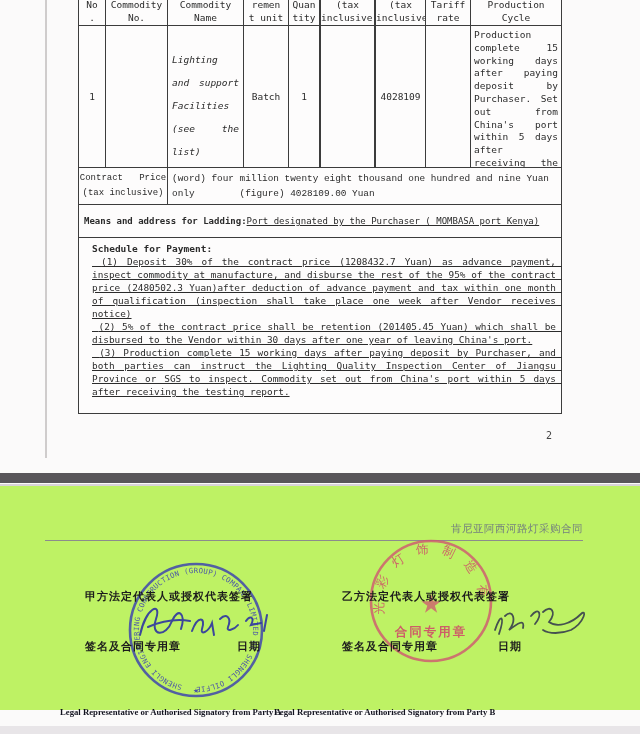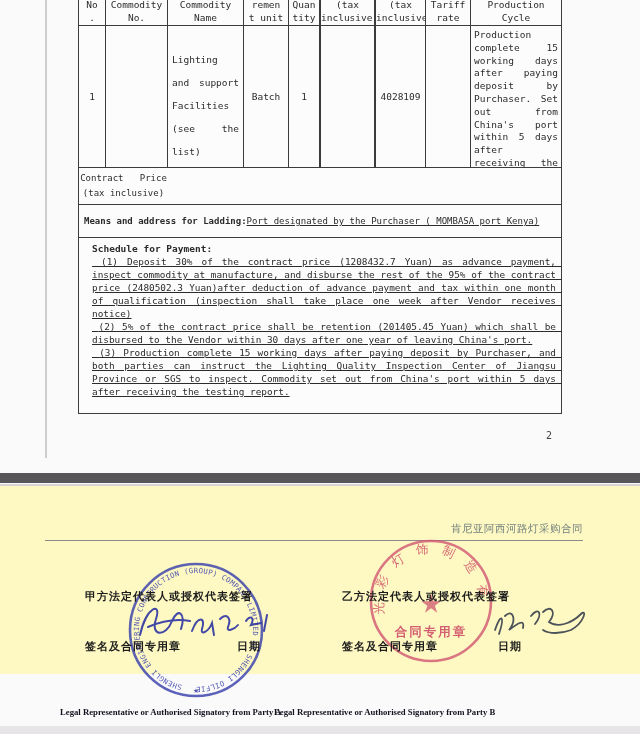--- a/index.html
+++ b/index.html
@@ -17,38 +17,38 @@
   .trow { display:grid; grid-template-columns:27px 62px 76px 45px 32px 55px 50px 45px 90px; }
   .trow.bline { border-bottom:1px solid #3c3c3c; }
   .c { border-right:1px solid #3c3c3c; overflow:hidden; }
   .c:last-child { border-right:none; }
   .c.thick { border-right-width:2px; }
   .hdr { height:29px; }
   .hdr .c { font-size:9.5px; line-height:13px; text-align:center; padding-top:1px; white-space:pre-line; }
   .r1 { height:142px; }
   .r1 .c { font-size:9.5px; }
   .cell-mid { display:flex; align-items:center; justify-content:center; }
-  .cell-name { padding:22px 4px 0 4px; line-height:23px; text-align:justify; }
+  .cell-name { padding:22px 4px 0 4px; line-height:23px; text-align:justify;font-style:italic; }
   .cell-cycle { padding:3px 3px; font-size:9.3px; line-height:12.8px; text-align:justify; }
   .rprice { display:grid; grid-template-columns:89px 394px; height:37px; border-bottom:1px solid #3c3c3c; }
-  .rprice .c { display:flex; align-items:center; }
+  .rprice .c { display:flex; align-items:center;font-family:Liberation Mono, monospace; }
   .price-label { justify-content:center; font-size:9px; line-height:15px; text-align:center; white-space:pre-wrap; }
   .price-value { font-size:9.4px; line-height:15px; padding:2px 4px; white-space:pre-wrap; }
   .rmeans { height:33px; display:flex; align-items:center; padding:0 5px; font-size:9px; border-bottom:1px solid #3c3c3c; }
   .rmeans .lbl { font-weight:bold; white-space:pre; }
   .rmeans .val { text-decoration:underline; white-space:pre; }
   .rsched { height:175px; padding:4px 5px;margin-left:8px; }
   .sched-title { font-weight:bold; font-size:9.5px; line-height:13px; }
   .sched-body { font-size:9.4px; line-height:13px; white-space:pre-wrap; text-align:justify;text-decoration:underline; }
   .page-num { position:absolute; left:546px; top:430px; font-size:10px; color:#444; }
   
   .divider { position:absolute; left:0; top:473px; width:640px; height:10px; background:#59565a; }
   .divider-shadow { position:absolute; left:0; top:484px; width:640px; height:2px; background:#d9d3d7; }
   
-  .page2 { position:absolute; left:0; top:486px; width:640px; height:188px; background:#fef9c3; }
+  .page2 { position:absolute; left:0; top:486px; width:640px; height:224px; background:#bef264; }
   .p2-title { position:absolute; right:57px; top:36px; font-size:10.5px; letter-spacing:0.5px; color:#75827e; font-family:"DejaVu Sans", sans-serif; }
   .p2-rule { position:absolute; left:45px; top:54px; width:538px; height:1px; background:#8c8c8c; }
   .cn { font-family:"DejaVu Sans", sans-serif; color:#1c1c1c; }
   .sign-label { position:absolute; top:103px; font-size:11px; letter-spacing:1px; font-weight:bold; z-index:3; }
   .seal-label { position:absolute; top:153px; font-size:11px; letter-spacing:1px; font-weight:bold; z-index:3; }
   .date-label { position:absolute; top:153px; font-size:11px; letter-spacing:1px; font-weight:bold; z-index:3; }
   .stamp { position:absolute; z-index:1; }
   .sig { position:absolute; z-index:4; }
   .footer-label { position:absolute; top:221px; font-size:8.7px; font-weight:bold; color:#12121f; font-family:"Liberation Serif", serif; }
   .bottom-strip { position:absolute; left:0; top:726px; width:640px; height:8px; background:#e8e5e8; }
@@ -88,20 +88,22 @@
       <div class="c cell-mid">Batch</div>
       <div class="c cell-mid thick">1</div>
       <div class="c thick"></div>
       <div class="c cell-mid">4028109</div>
       <div class="c"></div>
       <div class="c cell-cycle">Production complete 15 working days after paying deposit by Purchaser. Set out from China's port within 5 days after receiving the testing report.</div>
     </div>
     <div class="rprice">
       <div class="c price-label">Contract   Price
 (tax inclusive)</div>
+      <div class="c price-value">(word) four million twenty eight thousand one hundred and nine Yuan
+only        (figure) 4028109.00 Yuan</div>
     </div>
     <div class="rmeans">
       <span class="lbl">Means and address for Ladding:</span>
       <span class="val">Port designated by the Purchaser ( MOMBASA port Kenya)</span>
     </div>
     <div class="rsched">
       <div class="sched-title">Schedule for Payment:</div>
       <div class="sched-body"> (1) Deposit 30% of the contract price (1208432.7 Yuan) as advance payment, inspect commodity at manufacture, and disburse the rest of the 95% of the contract price (2480502.3 Yuan)after deduction of advance payment and tax within one month of qualification (inspection shall take place one week after Vendor receives notice)
  (2) 5% of the contract price shall be retention (201405.45 Yuan) which shall be disbursed to the Vendor within 30 days after one year of leaving China's port.
  (3) Production complete 15 working days after paying deposit by Purchaser, and both parties can instruct the Lighting Quality Inspection Center of Jiangsu Province or SGS to inspect. Commodity set out from China's port within 5 days after receiving the testing report.</div>

